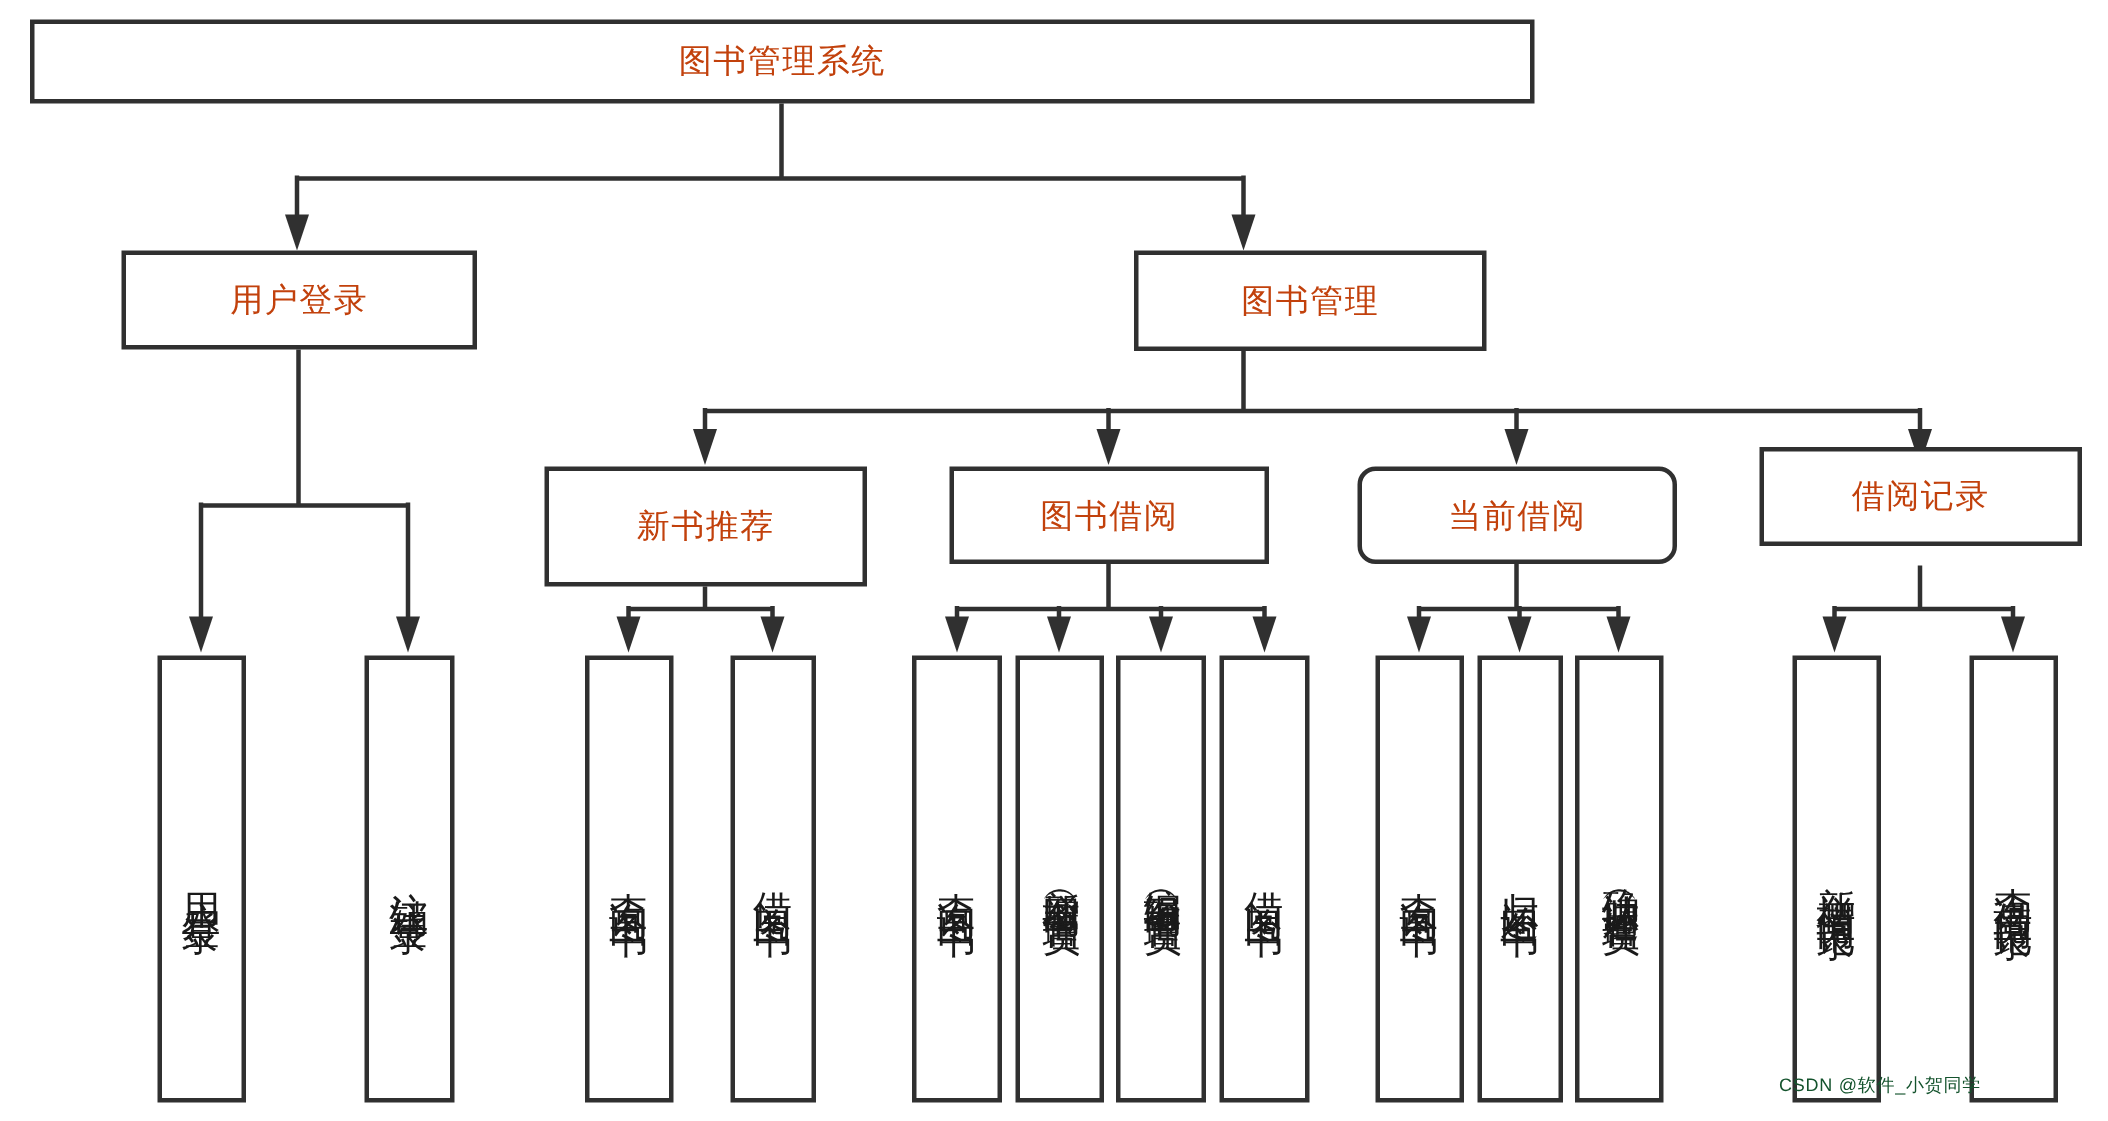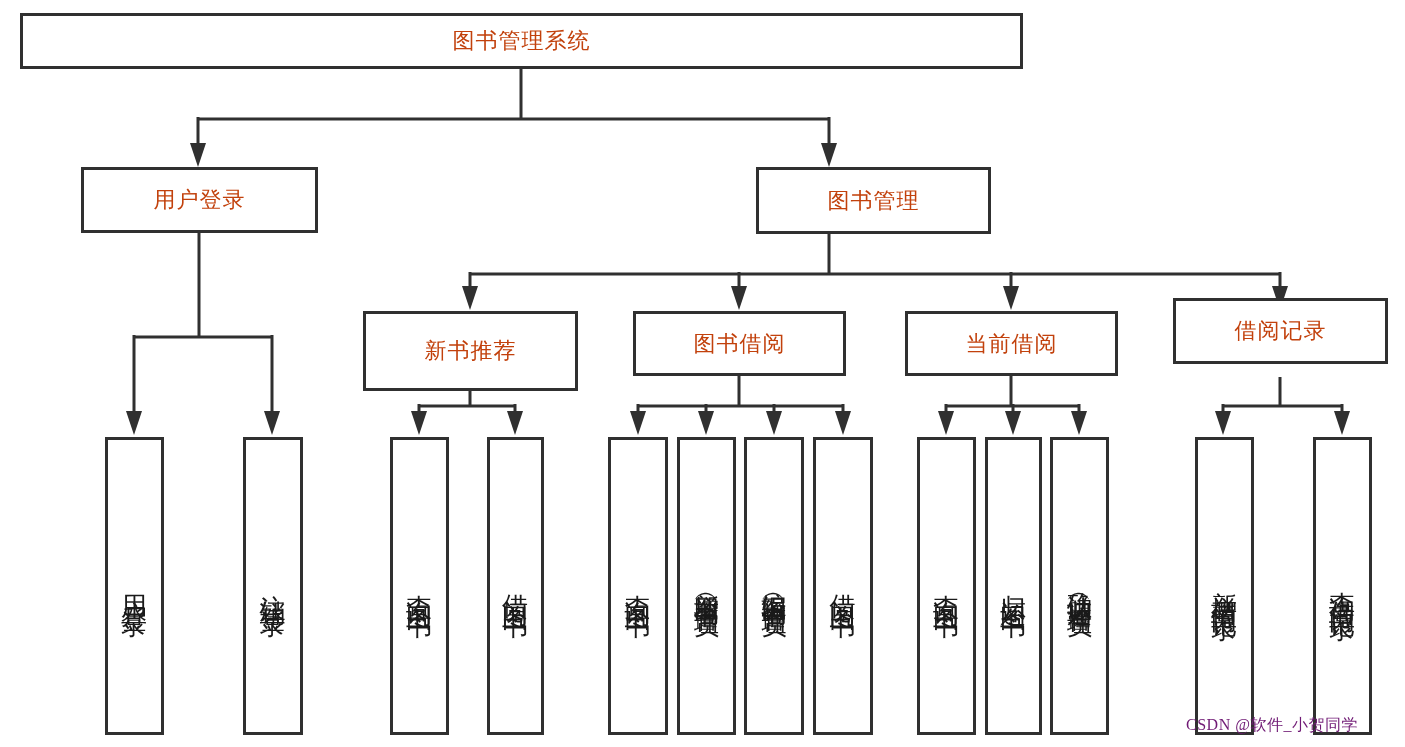--- a/index.html
+++ b/index.html
@@ -33,24 +33,23 @@
     text-orientation:mixed;
     font-size:26px;letter-spacing:6px;color:#1a1a1a;
     line-height:1;
     white-space:nowrap;
   }
   .vbox.mid .vtxt{letter-spacing:5px;}
   .vbox.long .vtxt{letter-spacing:3px;font-size:25px;}
   .watermark{
     position:absolute;z-index:3;
     left:1186px;top:715px;
-    font-size:16px;color:#701a75;
+    font-size:12px;color:#14532d;
     letter-spacing:0.5px;
     white-space:nowrap;
-    font-family:Liberation Serif, serif;
   }
 </style>
 </head>
 <body>
 
 <div class="canvas">
 
   <svg class="wires" width="1405" height="747" viewBox="0 0 1405 747">
 
     <g stroke="#303030" stroke-width="3" fill="none">
@@ -115,21 +114,21 @@
     </g>
   </svg>
 
   <div class="hbox" style="left:20px;top:13px;width:1003px;height:56px;">图书管理系统</div>
 
   <div class="hbox" style="left:81px;top:167px;width:237px;height:66px;">用户登录</div>
   <div class="hbox" style="left:712px;top:167px;width:235px;height:67px;margin-left:44px;">图书管理</div>
 
   <div class="hbox" style="left:363px;top:311px;width:215px;height:80px;">新书推荐</div>
   <div class="hbox" style="left:633px;top:311px;width:213px;height:65px;text-align:center;">图书借阅</div>
-  <div class="hbox" style="left:905px;top:311px;width:213px;height:65px;">当前借阅</div>
+  <div class="hbox" style="left:905px;top:311px;width:213px;height:65px;border-radius:12px;">当前借阅</div>
   <div class="hbox" style="left:1173px;top:298px;width:215px;height:66px;">借阅记录</div>
 
   <div class="vbox" style="left:105px;width:59px;">
     <span class="vtxt">用户登录</span>
   </div>
   <div class="vbox" style="left:243px;width:60px;">
     <span class="vtxt">注销登录</span>
   </div>
 
   <div class="vbox" style="left:390px;width:59px;">

